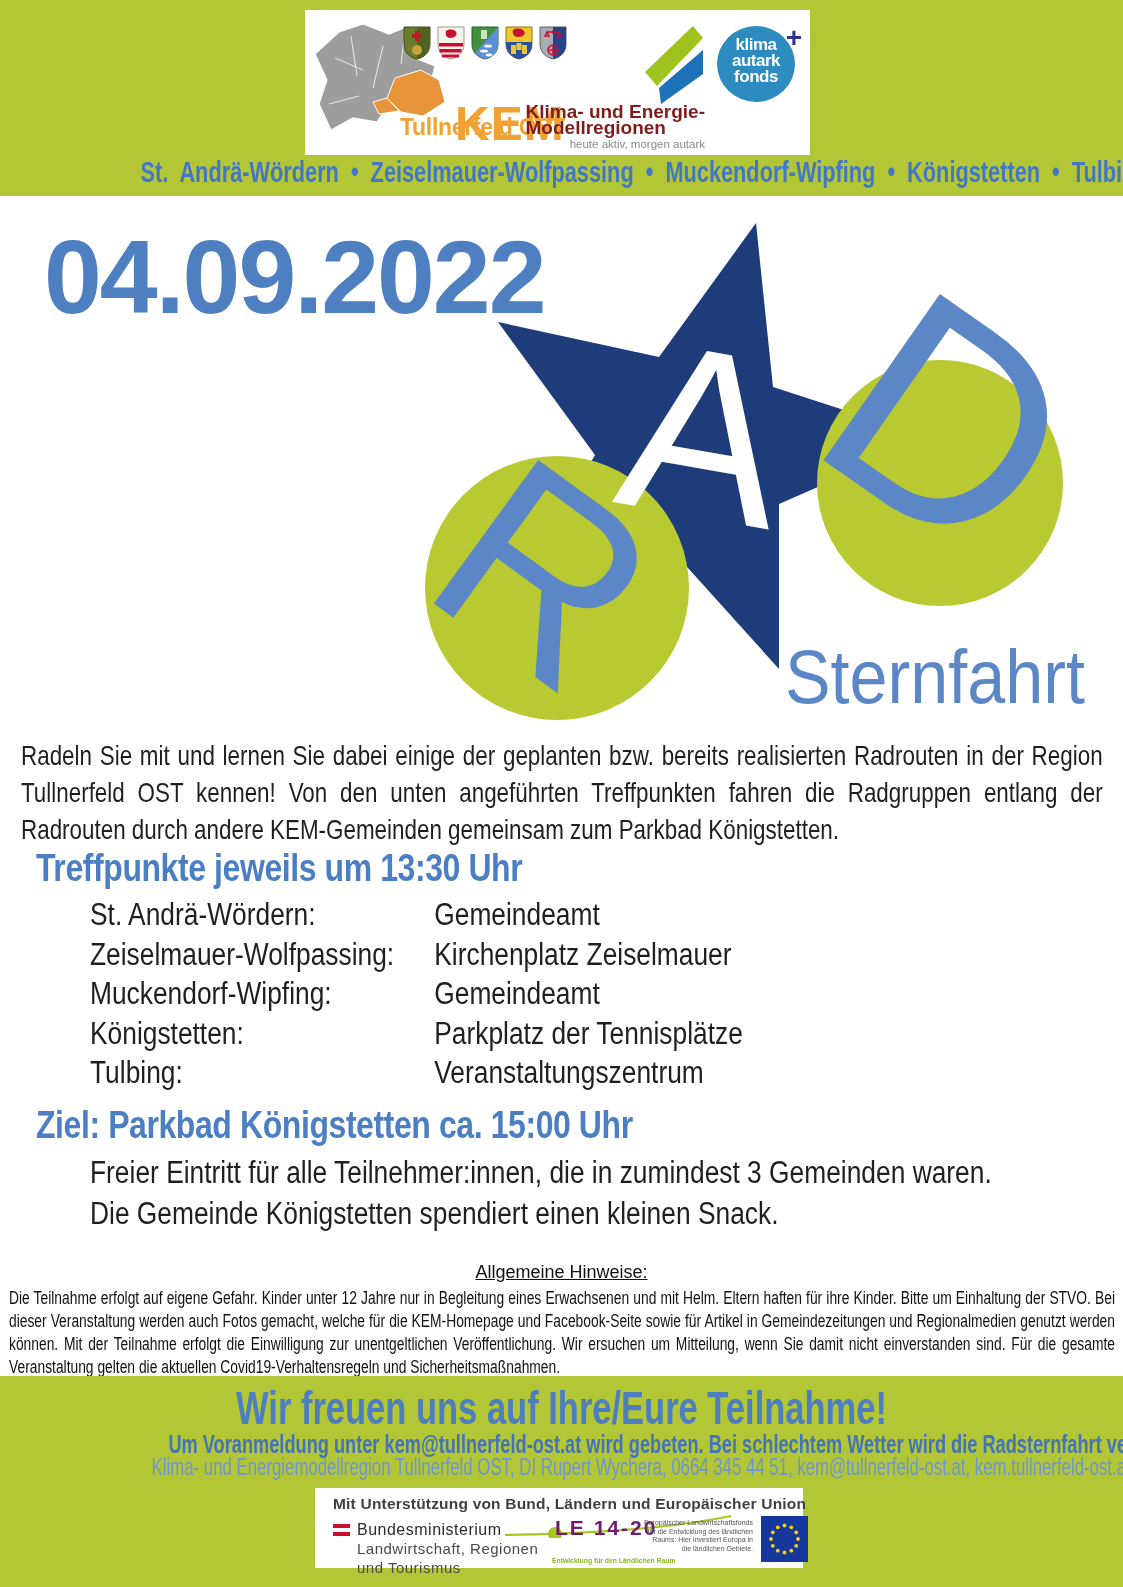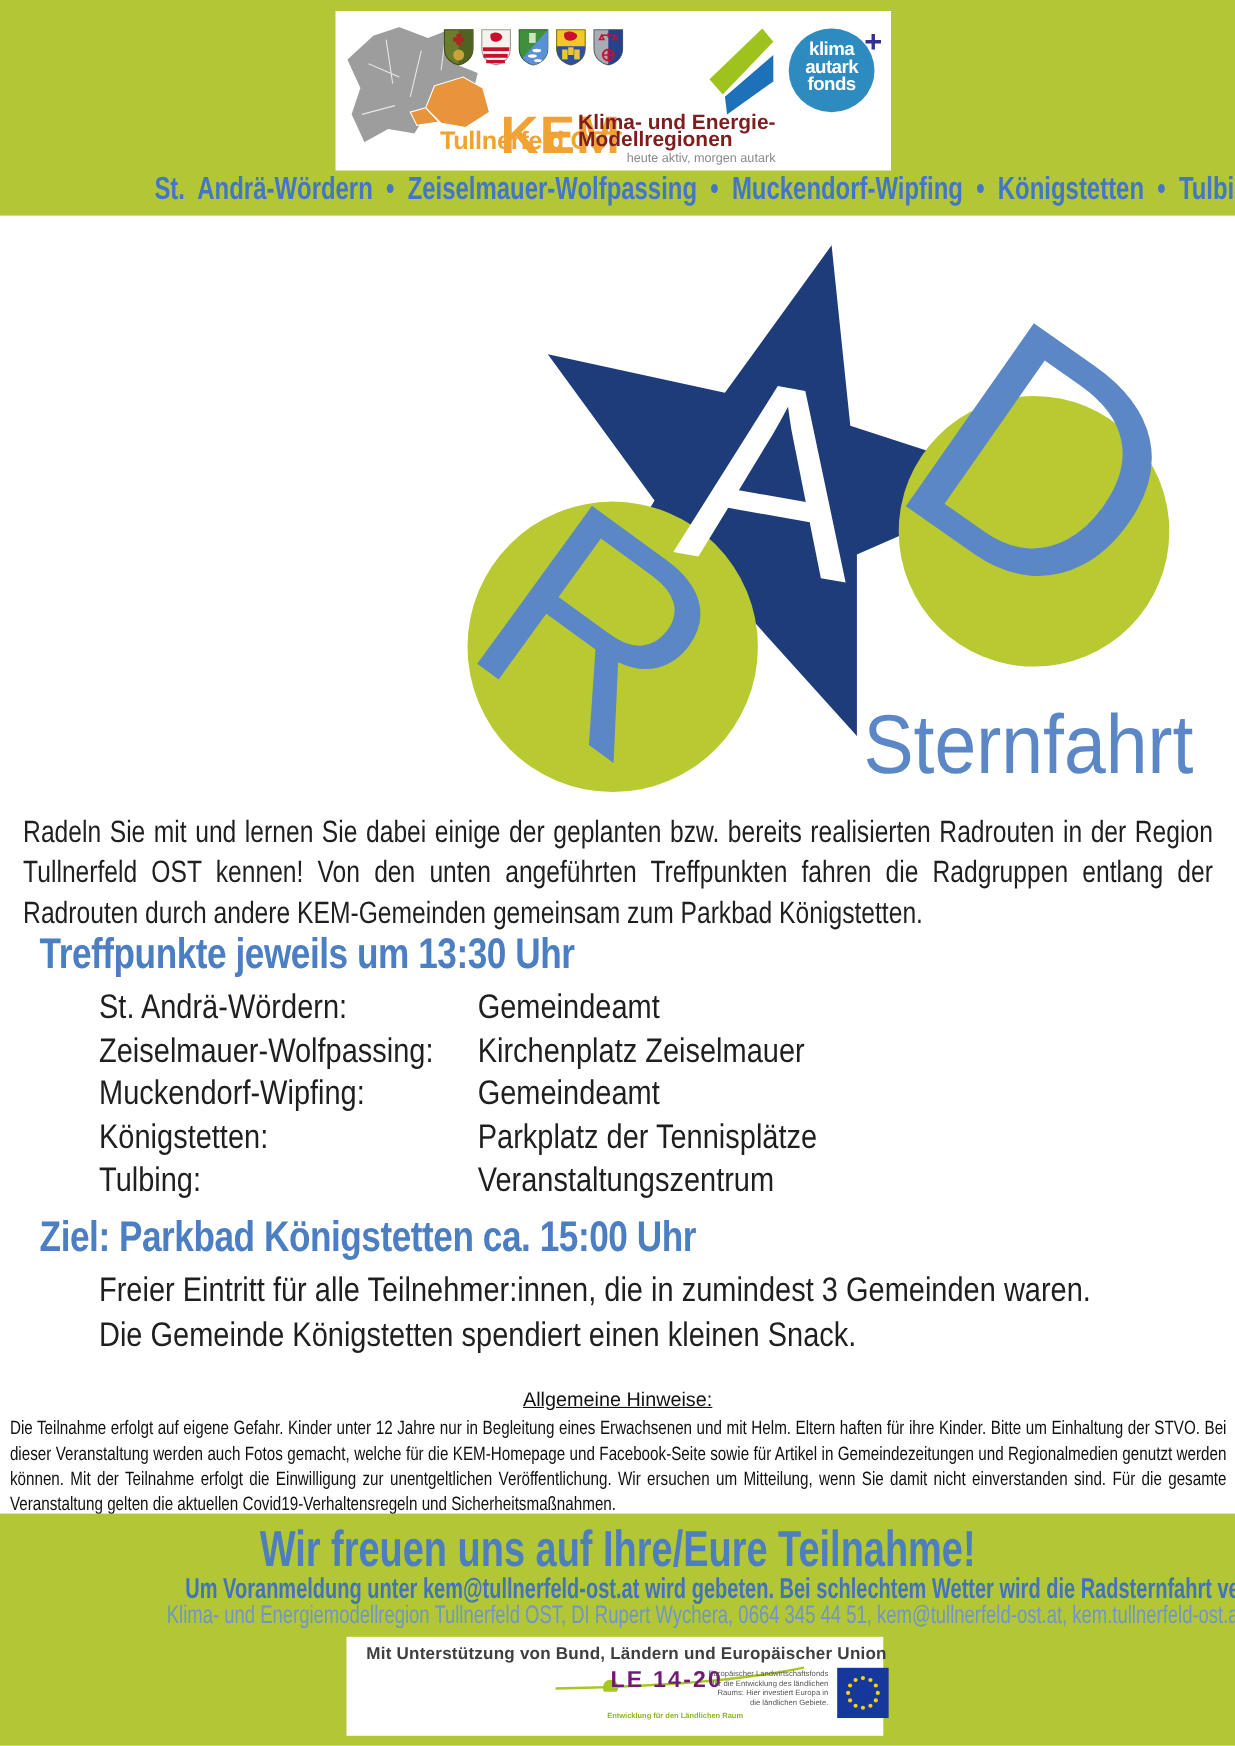--- a/index.html
+++ b/index.html
@@ -54,21 +54,21 @@
     color:#111;text-align:justify;transform:scaleX(0.79);transform-origin:0 0;}
 
   
   .band-bottom{position:absolute;left:0;top:1376px;width:100%;height:211px;background:var(--green);}
   .f-head{position:absolute;top:5px;width:100%;text-align:center;font-size:46px;font-weight:bold;
     color:#4d7ec0;transform:scaleX(0.75);transform-origin:50% 0;white-space:nowrap;}
   .f-line1{position:absolute;top:53px;width:100%;text-align:center;font-size:26px;font-weight:bold;
     color:#4273bb;transform:scaleX(0.70);transform-origin:50% 0;white-space:nowrap;}
   .f-line2{position:absolute;top:78px;width:100%;text-align:center;font-size:23px;
     color:#6e95cd;transform:scaleX(0.73);transform-origin:50% 0;white-space:nowrap;}
-  .support-box{position:absolute;left:315px;top:112px;width:488px;height:90px;background:#fff;}
+  .support-box{position:absolute;left:315px;top:112px;width:488px;height:80px;background:#fff;}
   .s-head{position:absolute;left:18px;top:7px;font-size:15.5px;font-weight:bold;color:#3f3f3f;letter-spacing:0.2px;white-space:nowrap;}
   .ministry{position:absolute;left:18px;top:33px;display:flex;gap:7px;}
   .at-flag{width:17px;height:12px;margin-top:3px;background:linear-gradient(#c8102e 33%,#fff 33%,#fff 66%,#c8102e 66%);}
   .min-l1{font-size:16px;color:#2b2b2b;letter-spacing:0.5px;}
   .min-l2{font-size:15px;color:#4a4a4a;letter-spacing:0.5px;line-height:19px;}
   .le-curve{position:absolute;left:188px;top:26px;}
   .le-title{position:absolute;left:240px;top:28px;font-size:21px;font-weight:bold;color:#701a75;letter-spacing:2px;white-space:nowrap;}
   .le-sub{position:absolute;left:237px;top:69px;font-size:6.8px;font-weight:bold;color:#8ab71f;white-space:nowrap;}
   .eu-text{position:absolute;left:328px;top:31px;width:110px;font-size:7px;line-height:8.6px;color:#555;text-align:right;}
   .eu-flag{position:absolute;left:446px;top:28px;}
@@ -146,20 +146,21 @@
           <div>autark</div>
           <div>fonds</div>
         </div>
         <span class="fonds-plus">+</span>
       </div>
     </div>
 
     <div class="municipalities">St. Andrä-Wördern • Zeiselmauer-Wolfpassing • Muckendorf-Wipfing • Königstetten • Tulbing</div>
   </header>
 
+  <div class="date">04.09.2022</div>
 
   <svg class="rad-svg" width="700" height="530" viewBox="0 0 700 530">
     <polygon points="346,18 363,182 520,233 369,299 369,464 259,342 102,393 185,250 88,117 249,152" fill="#1e3b7a"></polygon>
     <circle cx="147" cy="383" r="132" fill="#b9c932"></circle>
     <circle cx="530" cy="278" r="123" fill="#b9c932"></circle>
     <text x="135" y="458" font-size="258" fill="#5b87c7" text-anchor="middle" font-family="Liberation Sans, DejaVu Sans, sans-serif" transform="rotate(36 135 368)">R</text>
     <text x="295" y="312" font-size="240" fill="#ffffff" text-anchor="middle" font-family="Liberation Sans, DejaVu Sans, sans-serif" transform="rotate(10 295 228)">A</text>
     <text x="540" y="321" font-size="295" fill="#5b87c7" text-anchor="middle" font-family="Liberation Sans, DejaVu Sans, sans-serif" transform="rotate(35 540 218)">D</text>
     <text x="375" y="498" font-size="76" fill="#5b87c7" font-family="Liberation Sans, DejaVu Sans, sans-serif" textLength="300" lengthAdjust="spacingAndGlyphs">Sternfahrt</text>
   </svg>
@@ -200,20 +201,28 @@
   <p class="notes-body">Die Teilnahme erfolgt auf eigene Gefahr. Kinder unter 12 Jahre nur in Begleitung eines Erwachsenen und mit Helm. Eltern haften für ihre Kinder. Bitte um Einhaltung der STVO. Bei dieser Veranstaltung werden auch Fotos gemacht, welche für die KEM-Homepage und Facebook-Seite sowie für Artikel in Gemeindezeitungen und Regionalmedien genutzt werden können. Mit der Teilnahme erfolgt die Einwilligung zur unentgeltlichen Veröffentlichung. Wir ersuchen um Mitteilung, wenn Sie damit nicht einverstanden sind. Für die gesamte Veranstaltung gelten die aktuellen Covid19-Verhaltensregeln und Sicherheitsmaßnahmen.</p>
 
   <footer class="band-bottom">
     <div class="f-head">Wir freuen uns auf Ihre/Eure Teilnahme!</div>
     <div class="f-line1">Um Voranmeldung unter kem@tullnerfeld-ost.at wird gebeten. Bei schlechtem Wetter wird die Radsternfahrt verschoben.</div>
     <div class="f-line2">Klima- und Energiemodellregion Tullnerfeld OST, DI Rupert Wychera, 0664 345 44 51, kem@tullnerfeld-ost.at, kem.tullnerfeld-ost.at</div>
 
     <div class="support-box">
       <div class="s-head">Mit Unterstützung von Bund, Ländern und Europäischer Union</div>
 
+      <div class="ministry">
+        <div class="at-flag"></div>
+        <div>
+          <div class="min-l1">Bundesministerium</div>
+          <div class="min-l2">Landwirtschaft, Regionen</div>
+          <div class="min-l2">und Tourismus</div>
+        </div>
+      </div>
 
       <svg class="le-curve" width="230" height="24" viewBox="0 0 230 24">
         <path d="M2,21 C70,20 160,16 228,2" stroke="#a8c820" stroke-width="2.2" fill="none"></path>
         <circle cx="52" cy="20" r="7" fill="#a8c820"></circle>
       </svg>
       <div class="le-title">LE 14-20</div>
       <div class="le-sub">Entwicklung für den Ländlichen Raum</div>
 
       <div class="eu-text">Europäischer Landwirtschaftsfonds für die Entwicklung des ländlichen Raums: Hier investiert Europa in die ländlichen Gebiete.</div>
 

